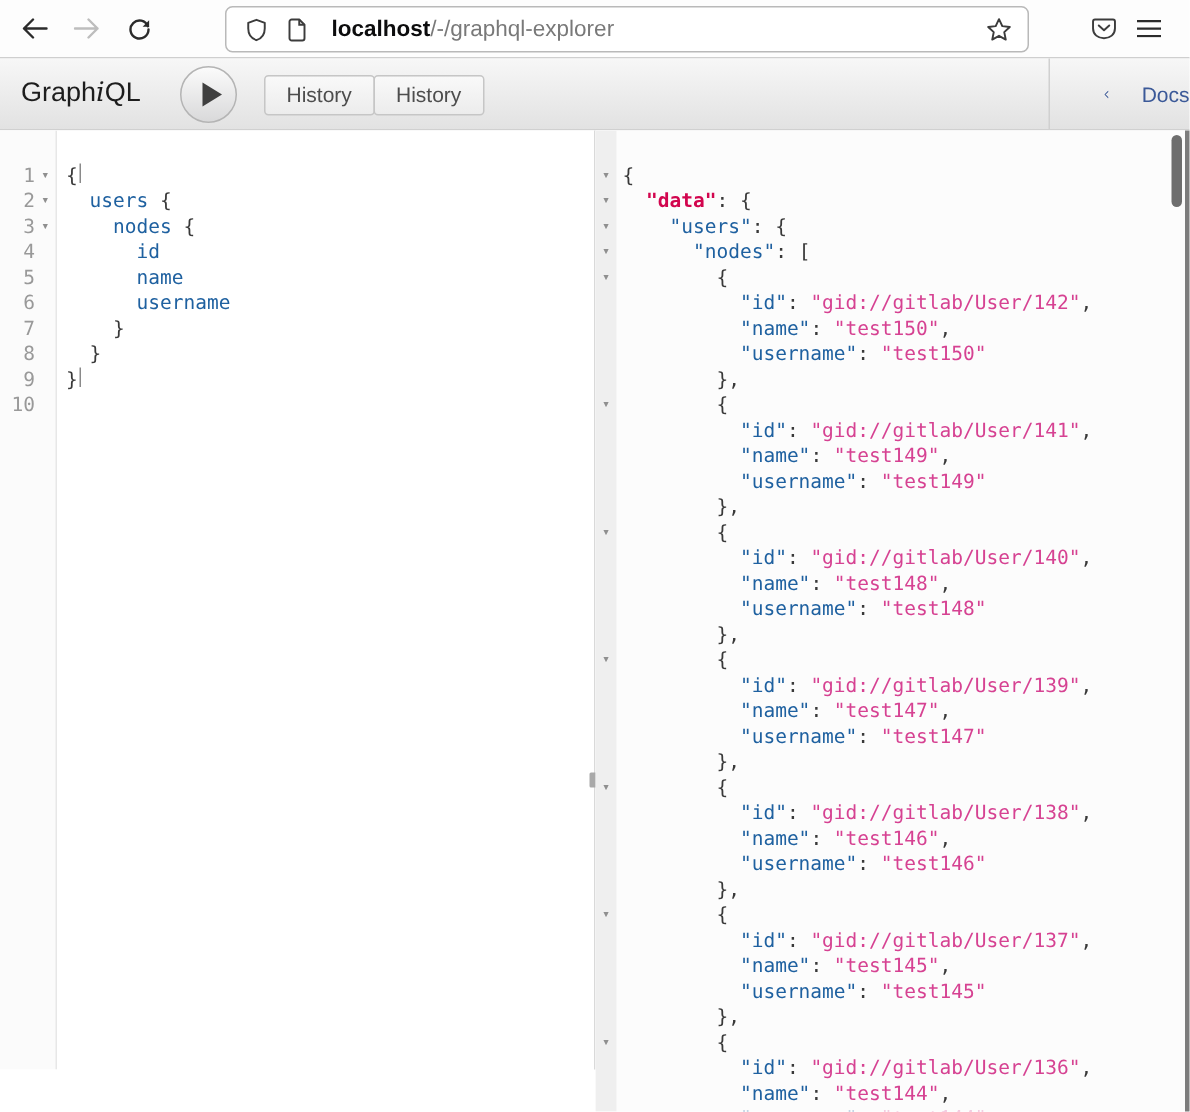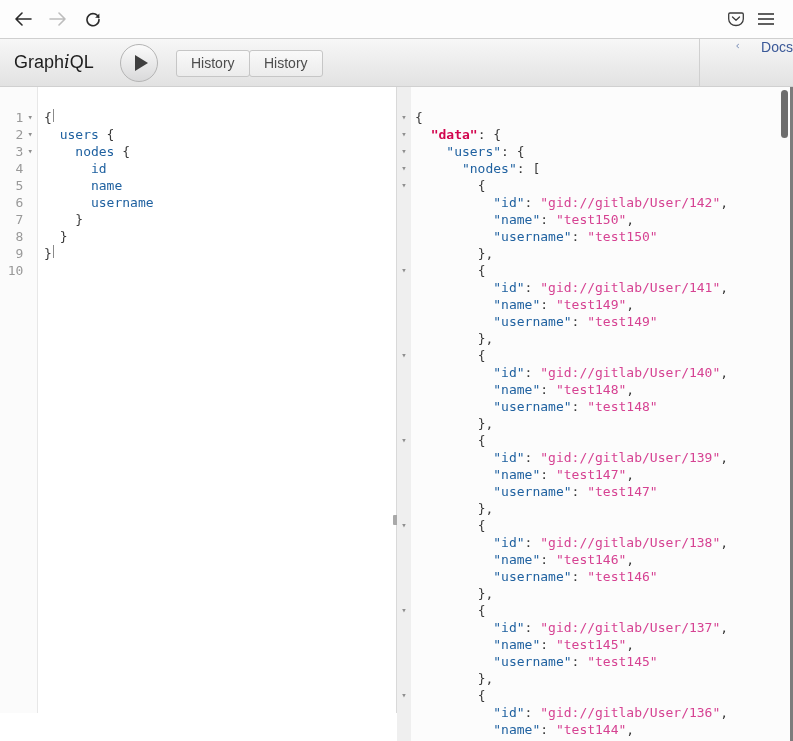--- a/index.html
+++ b/index.html
@@ -33,21 +33,21 @@
   .exec-tri { width:0; height:0; border-left:13px solid #3f3f3f;
               border-top:8px solid transparent; border-bottom:8px solid transparent;
               margin-left:4px; }
   .tb-btn { position:absolute; top:11px; height:27px; padding:0 14px;
             background:linear-gradient(#f9f9f9,#ececec); border:1px solid #c6c6c6;
             border-radius:3px; font-size:14px; color:#4d4d4d; line-height:25px;
             cursor:pointer; }
   .btn-prettify { left:176px; }
   .btn-history { left:249px; }
   .docs-tab { position:absolute; right:0; top:0; width:94px; height:47px;
-              border-left:1px solid #d0d0d0; display:flex; 
+              border-left:1px solid #d0d0d0; display:flex; align-items:center;
               justify-content:center; gap:22px; color:var(--c-docs_link);
               font-size:14px; cursor:pointer;padding-left:36px; }
 
   
   .main { position:absolute; left:0; top:87px; width:793px; height:654px; background:#fff; }
   .mono { font-family:"DejaVu Sans Mono", monospace; font-size:13px; line-height:17px;
           white-space:pre; }
 
   .query-pane { position:absolute; left:0; top:0; width:397px; height:626px;
                 background:#fff; border-right:1px solid #d9d9d9; display:flex;
@@ -99,20 +99,39 @@
         <path d="M10 1 L16 7 L10 13 M16 7 H1" stroke="#bdbdbd" stroke-width="1.6" fill="none" stroke-linecap="round" stroke-linejoin="round"></path>
       </svg>
   </div>
   <div class="nav-icon" style="left:81px;">
     <svg width="16" height="16" viewBox="0 0 16 16">
         <path d="M13.6 6.5 A6 6 0 1 0 14 8.6" stroke="#2b2b2b" stroke-width="1.6" fill="none" stroke-linecap="round"></path>
         <path d="M14.4 2.5 V6.8 H10.1 Z" fill="#2b2b2b"></path>
       </svg>
   </div>
 
+  <div class="url-bar">
+    <span class="url-icon">
+      <svg width="16" height="16" viewBox="0 0 16 16">
+          <path d="M8 1.2 L13.5 3.2 V7 C13.5 11 11.3 13.7 8 14.8 C4.7 13.7 2.5 11 2.5 7 V3.2 Z" stroke="#3c3c3c" stroke-width="1.3" fill="none" stroke-linejoin="round"></path>
+        </svg>
+    </span>
+    <span class="url-icon">
+      <svg width="14" height="16" viewBox="0 0 14 16">
+          <path d="M2 2.5 C2 1.7 2.7 1 3.5 1 H8.5 L12 4.5 V13.5 C12 14.3 11.3 15 10.5 15 H3.5 C2.7 15 2 14.3 2 13.5 Z" stroke="#3c3c3c" stroke-width="1.3" fill="none" stroke-linejoin="round"></path>
+          <path d="M8.5 1 V4.5 H12" stroke="#3c3c3c" stroke-width="1.3" fill="none"></path>
+        </svg>
+    </span>
+    <span class="url-text"><b style="font-weight:600;">localhost</b><span class="path">/-/graphql-explorer</span></span>
+    <span class="star">
+      <svg width="18" height="18" viewBox="0 0 18 18">
+          <path d="M9 1.8 L11.2 6.4 L16.2 7 L12.5 10.4 L13.5 15.4 L9 12.9 L4.5 15.4 L5.5 10.4 L1.8 7 L6.8 6.4 Z" stroke="#3c3c3c" stroke-width="1.3" fill="none" stroke-linejoin="round"></path>
+        </svg>
+    </span>
+  </div>
 
   <div class="nav-icon" style="left:724px;">
     <svg width="18" height="18" viewBox="0 0 18 18">
         <path d="M3 3 H15 C15.8 3 16.3 3.5 16.3 4.3 V9 C16.3 13 13 15.5 9 15.5 C5 15.5 1.7 13 1.7 9 V4.3 C1.7 3.5 2.2 3 3 3 Z" stroke="#3c3c3c" stroke-width="1.3" fill="none"></path>
         <path d="M5.5 7 L9 10.2 L12.5 7" stroke="#3c3c3c" stroke-width="1.3" fill="none" stroke-linecap="round" stroke-linejoin="round"></path>
       </svg>
   </div>
   <div class="nav-icon" style="left:754px;">
     <svg width="16" height="12" viewBox="0 0 16 12">
         <path d="M0 1 H16 M0 6 H16 M0 11 H16" stroke="#2b2b2b" stroke-width="1.5"></path>

